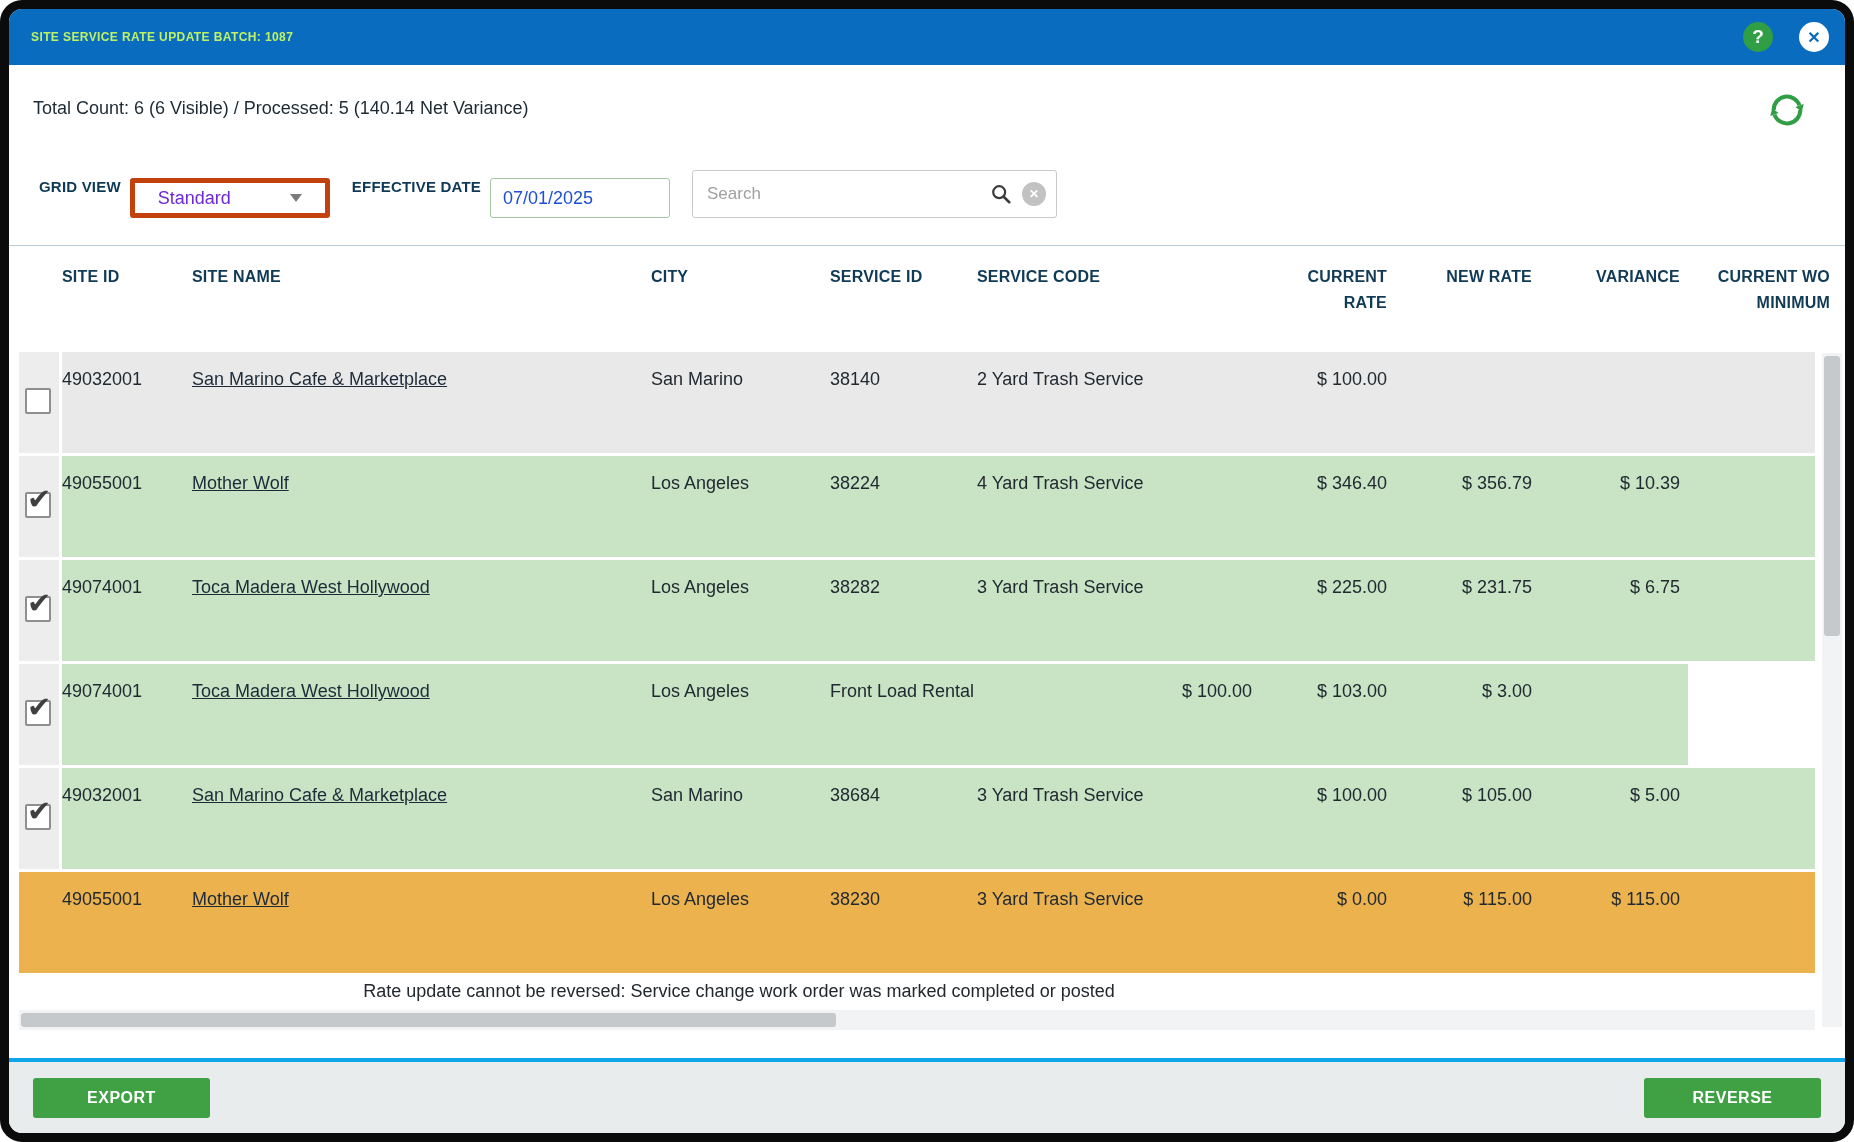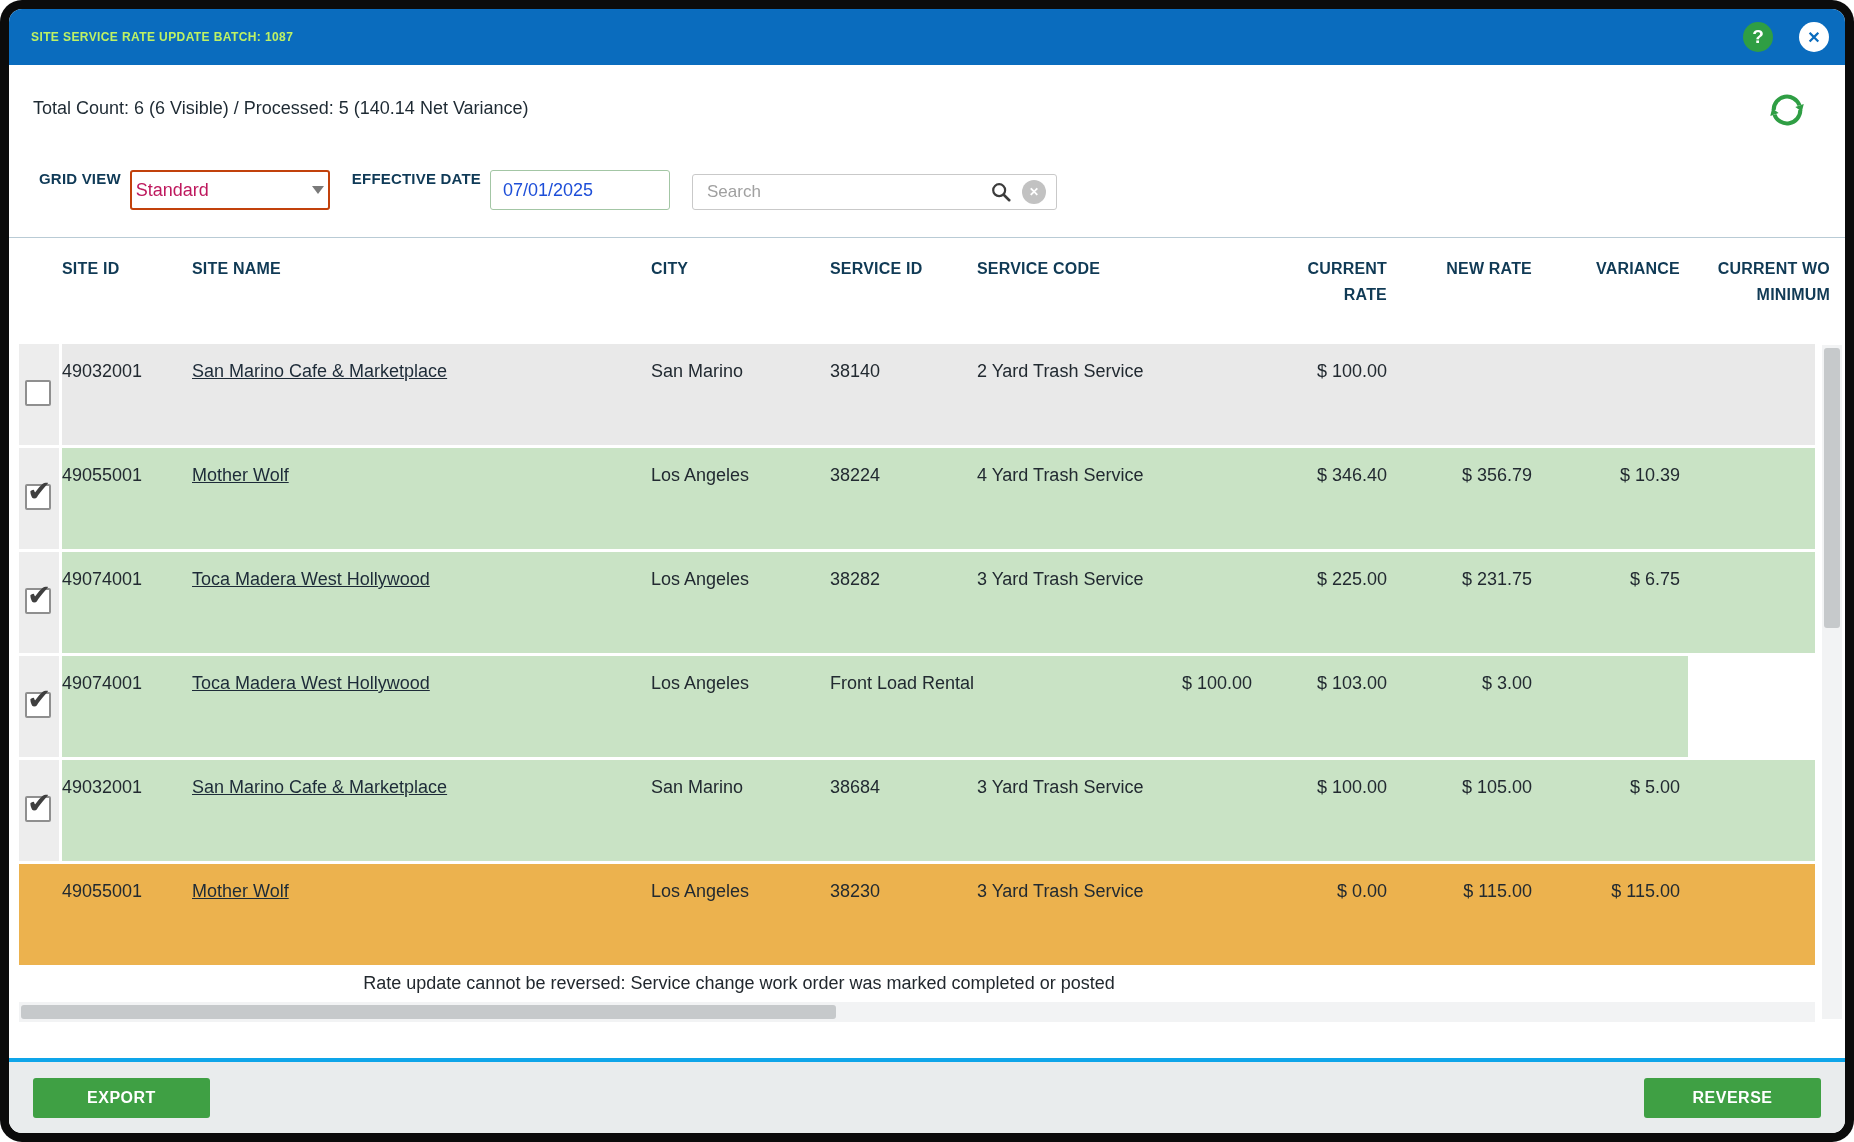--- a/index.html
+++ b/index.html
@@ -20,26 +20,26 @@
 
   
   .summary {display:flex; align-items:flex-start; justify-content:space-between; padding:31px 38px 0 24px;}
   .summary-text {font-size:18px; color:#1e2a33; padding-top:2px;}
   .refresh {width:40px; height:40px; margin-top:-6px; cursor:pointer;}
 
   
   .controls {display:flex; align-items:flex-end; gap:22px; padding:40px 24px 27px 30px;}
   .control-group {display:flex; flex-direction:row; gap:9px;}
   .control-label {font-size:15px; font-weight:bold; color:#0f3a57; letter-spacing:0.2px;}
-  .select-box {width:200px; height:40px; border:2px solid #c2410c; border-radius:3px; background:#fff;
-    display:flex; align-items:center; justify-content:space-between; padding:0 4px; font-size:18px; color:#be185d; box-sizing:border-box; cursor:pointer;}
+  .select-box {width:200px; height:40px; border:5px solid #c2410c; border-radius:3px; background:#fff;
+    display:flex; align-items:center; justify-content:space-between; padding:0 23px; font-size:18px; color:#6d28d9; box-sizing:border-box; cursor:pointer;}
   .chevron {width:0; height:0; border-left:6px solid transparent; border-right:6px solid transparent; border-top:8px solid #7a7a7a;}
   .date-input {width:180px; height:40px; border:1px solid #a3c6a5; border-radius:3px; padding:8px 12px;
     font-size:18px; color:#1d4ed8; box-sizing:border-box; font-family:inherit; outline:none;}
-  .search-box {width:365px; height:36px; border:1px solid #c9c9c9; border-radius:3px; background:#fff;
+  .search-box {width:365px; height:48px; border:1px solid #c9c9c9; border-radius:3px; background:#fff;
     display:flex; align-items:center; gap:10px; padding:0 10px 0 12px; box-sizing:border-box;}
   .search-input {flex:1; min-width:0; border:none; outline:none; font-size:17px; color:#333; font-family:inherit;}
   .search-input::placeholder {color:#a0a0a0;}
   .clear-icon {width:24px; height:24px; border-radius:50%; background:#c2c2c2; color:#fff; display:flex;
     align-items:center; justify-content:center; font-size:12px; font-weight:bold; cursor:pointer; flex:0 0 auto;}
 
   
   .grid {position:relative; border-top:1px solid #b9cbd5; padding-left:10px;}
   .grid-header {display:grid; grid-template-columns:43px 130px 459px 179px 147px 283px 135px 145px 148px 150px; height:106px;}
   .hcell {font-size:16px; font-weight:bold; color:#103a55; padding:18px 8px 0 0; line-height:26px; letter-spacing:0.2px;}

